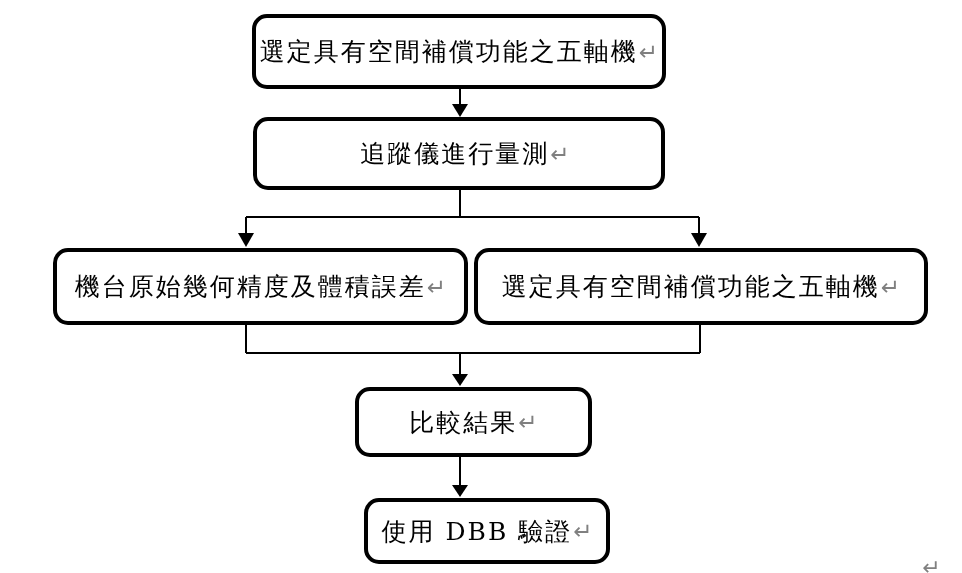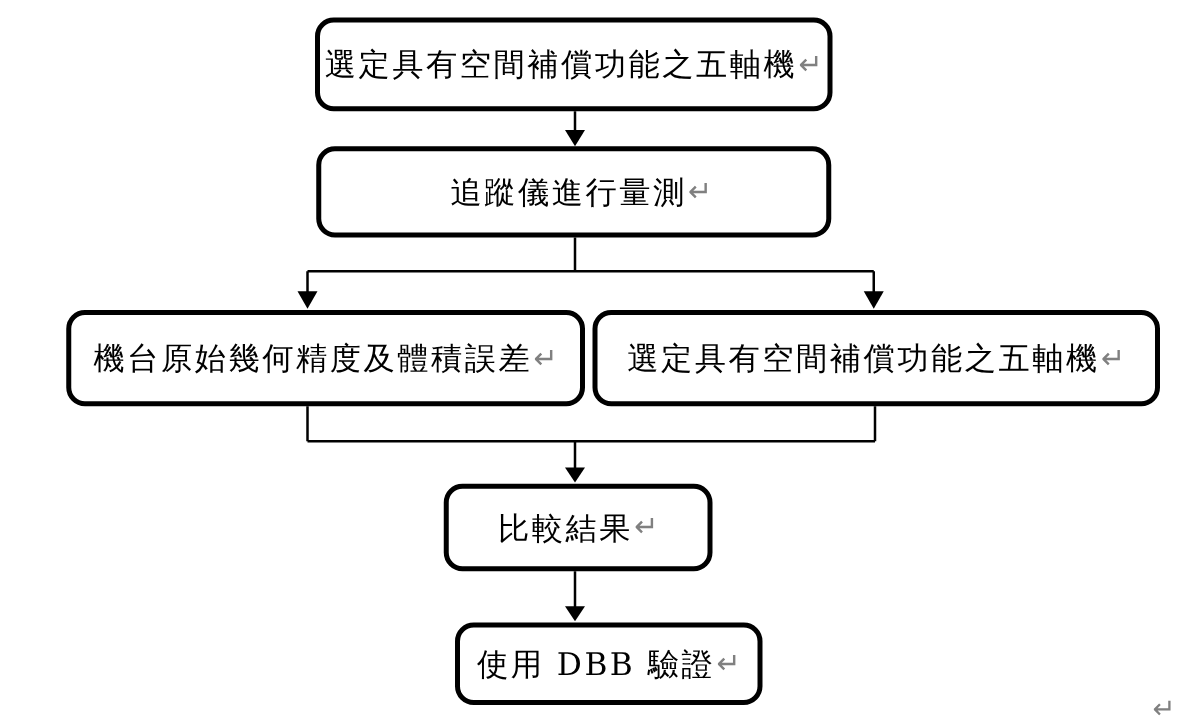--- a/index.html
+++ b/index.html
@@ -40,21 +40,21 @@
     color: #808080;
     letter-spacing: 0;
     font-size: 23px;
     margin-left: 1px;
     font-family: "DejaVu Sans", sans-serif;
   }
   #node-select    { left: 252px; top: 14px;  width: 414px; height: 75px; }
   #node-tracker   { left: 253px; top: 117px; width: 412px; height: 73px; padding-left: 12px; }
   #node-original  { left: 53px;  top: 248px; width: 415px; height: 77px; }
   #node-compensated { left: 474px; top: 248px; width: 454px; height: 77px; }
-  #node-compare   { left: 355px; top: 387px; width: 215px; height: 70px; }
+  #node-compare   { left: 355px; top: 387px; width: 237px; height: 70px; }
   #node-dbb       { left: 336px; top: 498px; width: 246px; height: 66px; margin-left: 28px; }
   .page-return-mark {
     position: absolute;
     left: 922px;
     top: 557px;
     color: #808080;
     font-size: 22px;
     font-family: "DejaVu Sans", sans-serif;
     line-height: 1;
   }

